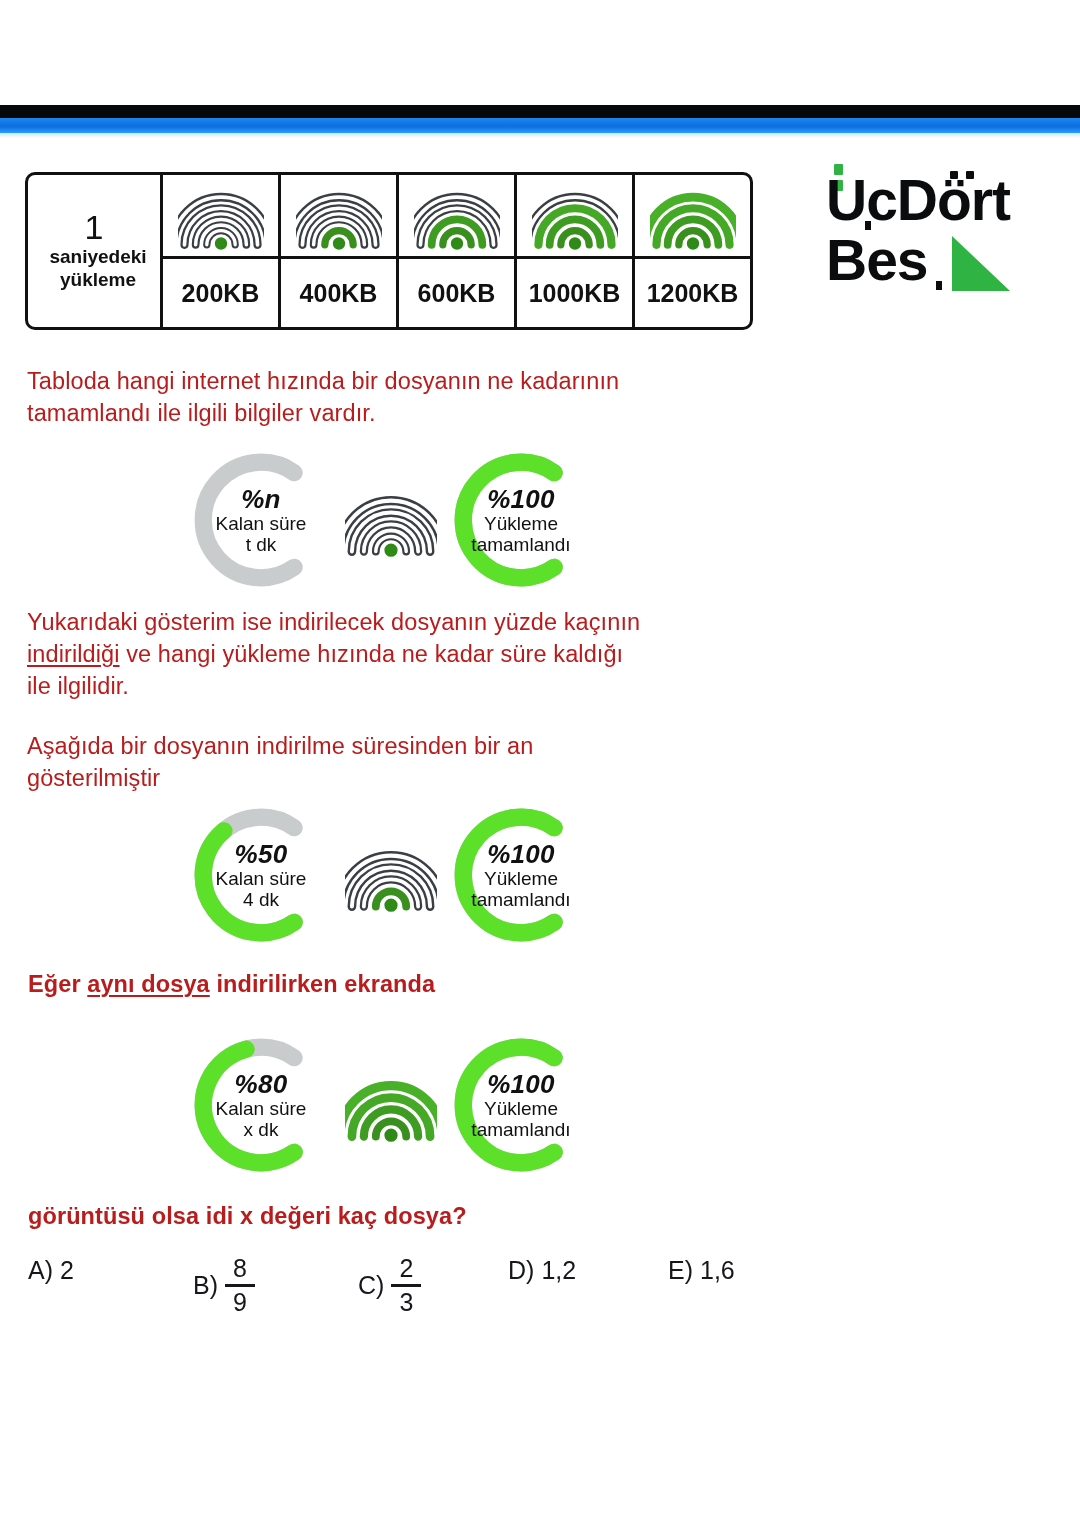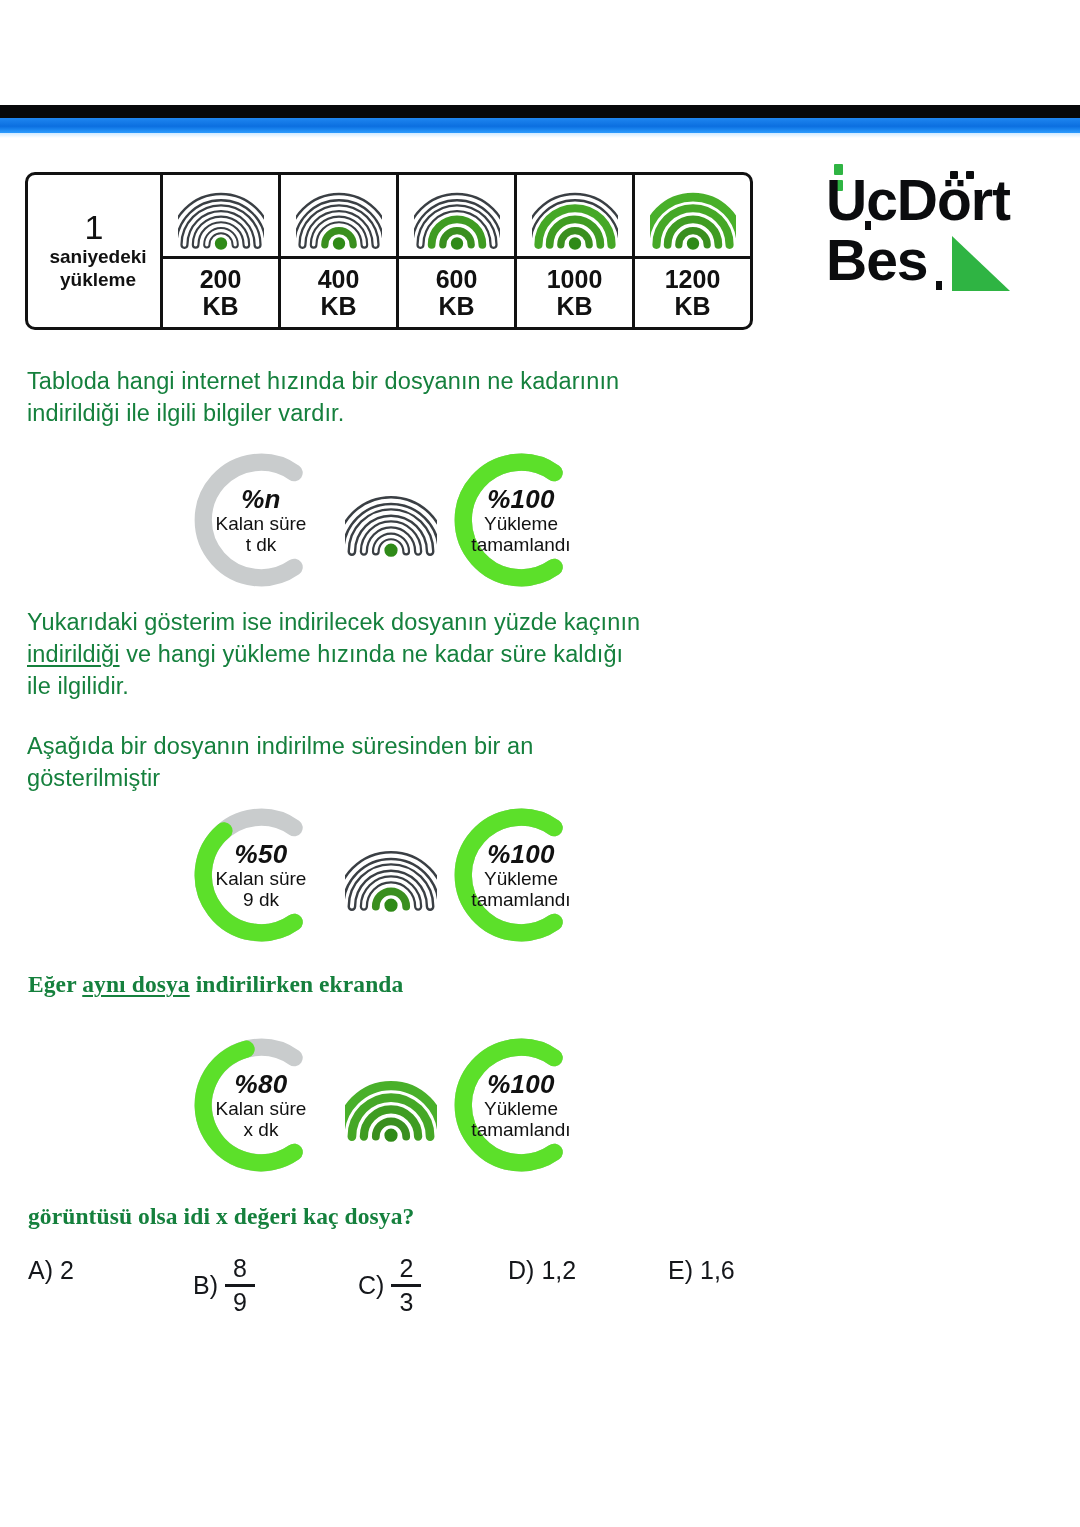--- a/index.html
+++ b/index.html
@@ -43,27 +43,27 @@
   .scol{
     flex:1;display:flex;flex-direction:column;
     border-right:3px solid #111;box-sizing:border-box;
   }
   .scol:last-child{border-right:none;}
   .scell-icon{
     height:84px;border-bottom:3px solid #111;
     display:flex;align-items:center;justify-content:center;box-sizing:border-box;
   }
   .scell-val{
-    flex:1;display:flex;flex-direction:column;align-items:center;justify-content:center;
+    flex:1;display:flex;align-items:center;justify-content:center;
     font-size:25px;font-weight:700;line-height:27px;box-sizing:border-box;
   }
 
   
-  .para{position:absolute;font-size:23.5px;line-height:32px;color:#15803d;letter-spacing:.1px;}
-  .para.bold{font-weight:700;font-family:Liberation Serif, serif;}
+  .para{position:absolute;font-size:23.5px;line-height:32px;color:#b91c1c;letter-spacing:.1px;}
+  .para.bold{font-weight:700;}
   .u{text-decoration:underline;text-underline-offset:3px;text-decoration-thickness:2px;text-align:right;}
 
   
   .ggroup{position:absolute;display:flex;align-items:center;}
   .gauge{position:relative;}
   .gauge svg{display:block;}
   .gtext{
     position:absolute;left:0;top:0;width:100%;height:100%;
     display:flex;flex-direction:column;align-items:center;justify-content:center;
     text-align:center;pointer-events:none;
@@ -212,21 +212,21 @@
           <div class="scell-val">
             <div>1200</div>
             <div>KB</div>
           </div>
         </div>
       </div>
   </div>
 
   <div class="para" style="left:27px;top:365px;width:760px;">
     <div>Tabloda hangi internet hızında bir dosyanın ne kadarının</div>
-    <div>indirildiği ile ilgili bilgiler vardır.</div>
+    <div>tamamlandı ile ilgili bilgiler vardır.</div>
   </div>
 
   <div class="ggroup" id="diagram-0" style="left:186px;top:445px;">
       <div class="gauge" style="width: 150px; height: 150px;">
         <svg width="150" height="150" viewBox="0 0 150 150">
           <path d="M 108.12403919927291 122.30603055768927 A 57.75 57.75 0 1 1 108.12403919927291 27.693969442310724" fill="none" stroke="#c9cccd" stroke-width="17.25" stroke-linecap="round"></path>
         </svg>
         <div class="gtext">
           <div class="gpct">%n</div>
           <div class="gsub">Kalan süre</div>
@@ -274,21 +274,21 @@
   <div class="ggroup" id="diagram-1" style="left:186px;top:800px;">
       <div class="gauge" style="width: 150px; height: 150px;">
         <svg width="150" height="150" viewBox="0 0 150 150">
           <path d="M 108.12403919927291 122.30603055768927 A 57.75 57.75 0 1 1 108.12403919927291 27.693969442310724" fill="none" stroke="#c9cccd" stroke-width="17.25" stroke-linecap="round"></path>
           <path d="M 108.12403919927291 122.30603055768927 A 57.75 57.75 0 0 1 37.879015540602346 30.760933409879023" fill="none" stroke="#5ce02a" stroke-width="17.25" stroke-linecap="round" opacity="0.35" transform="translate(0,0)"></path>
           <path d="M 108.12403919927291 122.30603055768927 A 57.75 57.75 0 0 1 37.879015540602346 30.760933409879023" fill="none" stroke="#5ce02a" stroke-width="17.25" stroke-linecap="round"></path>
         </svg>
         <div class="gtext">
           <div class="gpct">%50</div>
           <div class="gsub">Kalan süre</div>
-          <div class="gsub2">9 dk</div>
+          <div class="gsub2">4 dk</div>
         </div>
       </div>
       <div class="wifi-mid" style="width: 110px;">
         <svg width="92" height="84.64" viewBox="0 0 92 84.64">
           <path d="M -5.060000000000002 73.60000000000001 A 51.06 51.06 0 0 1 97.06 73.60000000000001" fill="none" stroke="#3a3f44" stroke-width="9.200000000000001" stroke-linecap="round"></path>
           <path d="M -5.060000000000002 73.60000000000001 A 51.06 51.06 0 0 1 97.06 73.60000000000001" fill="none" stroke="#ffffff" stroke-width="4.140000000000001" stroke-linecap="round"></path>
           <path d="M 6.899999999999999 73.60000000000001 A 39.1 39.1 0 0 1 85.1 73.60000000000001" fill="none" stroke="#3a3f44" stroke-width="8.74" stroke-linecap="round"></path>
           <path d="M 6.899999999999999 73.60000000000001 A 39.1 39.1 0 0 1 85.1 73.60000000000001" fill="none" stroke="#ffffff" stroke-width="3.9330000000000003" stroke-linecap="round"></path>
           <path d="M 18.860000000000003 73.60000000000001 A 27.139999999999997 27.139999999999997 0 0 1 73.14 73.60000000000001" fill="none" stroke="#3a3f44" stroke-width="8.28" stroke-linecap="round"></path>
           <path d="M 18.860000000000003 73.60000000000001 A 27.139999999999997 27.139999999999997 0 0 1 73.14 73.60000000000001" fill="none" stroke="#ffffff" stroke-width="3.726" stroke-linecap="round"></path>

